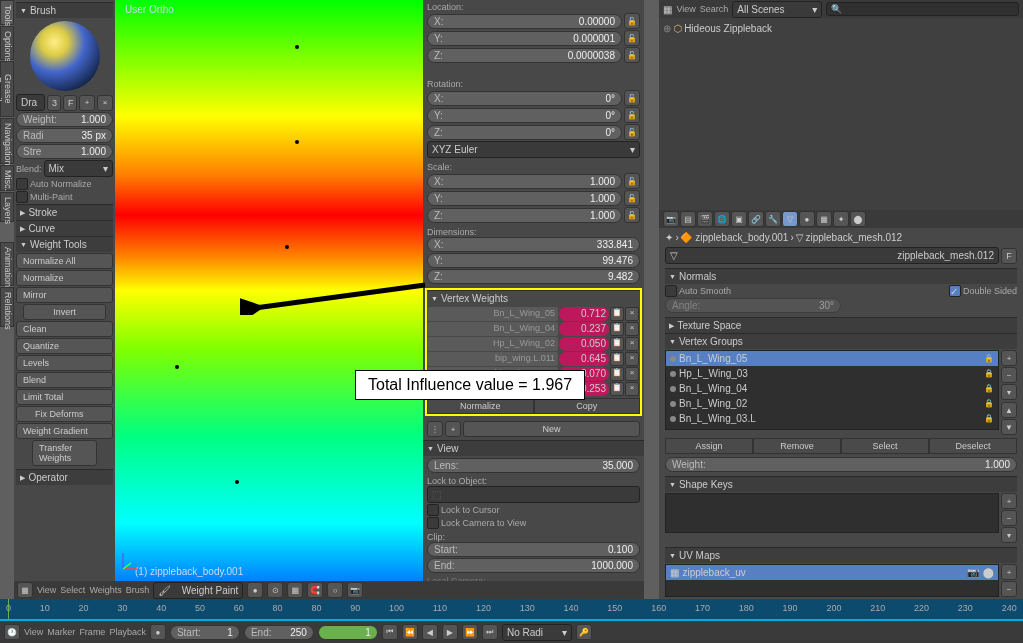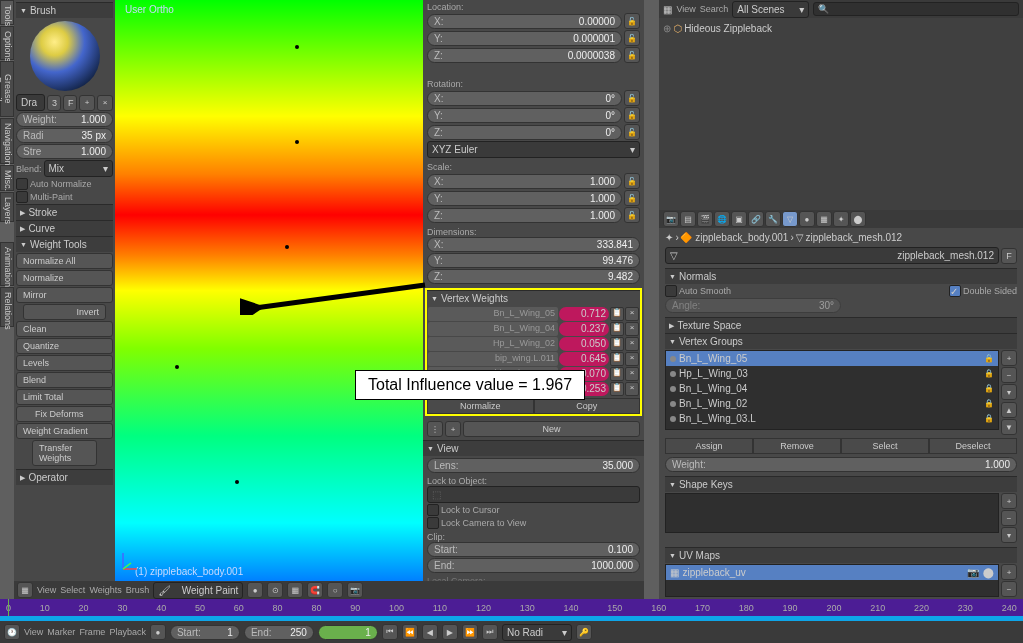--- a/index.html
+++ b/index.html
@@ -94,21 +94,21 @@
       <span class="cb"></span>
       <span class="lbl">Multi-Paint</span>
     </div>
   <div class="panel-hdr coll">Stroke</div>
   <div class="panel-hdr coll">Curve</div>
   <div class="panel-hdr">Weight Tools</div>
   <div id="wtbtns">
       <div class="btn" style="margin: 1px 0px; text-align: left; padding: 2px 6px;">Normalize All</div>
       <div class="btn" style="margin: 1px 0px; text-align: left; padding: 2px 6px;">Normalize</div>
       <div class="btn" style="margin: 1px 0px; text-align: left; padding: 2px 6px;">Mirror</div>
-      <div class="btn" style="margin: 1px 7px; text-align: right; padding: 2px 6px;">Invert</div>
+      <div class="btn" style="margin: 1px 7px; text-align: center; padding: 2px 6px;">Invert</div>
       <div class="btn" style="margin: 1px 0px; text-align: left; padding: 2px 6px;">Clean</div>
       <div class="btn" style="margin: 1px 0px; text-align: left; padding: 2px 6px;">Quantize</div>
       <div class="btn" style="margin: 1px 0px; text-align: left; padding: 2px 6px;">Levels</div>
       <div class="btn" style="margin: 1px 0px; text-align: left; padding: 2px 6px;">Blend</div>
       <div class="btn" style="margin: 1px 0px; text-align: left; padding: 2px 6px;">Limit Total</div>
       <div class="btn" style="margin: 1px 0px; text-align: left; padding: 2px 18px;">Fix Deforms</div>
       <div class="btn" style="margin: 1px 0px; text-align: left; padding: 2px 6px;">Weight Gradient</div>
       <div class="btn" style="margin: 1px 16px; text-align: left; padding: 2px 6px;">Transfer Weights</div>
     </div>
   <div class="panel-hdr coll" style="margin-top:3px">Operator</div>
@@ -305,21 +305,21 @@
   </div>
 </div>
 
 <div class="vsplit"></div>
 
 <div id="outliner">
   <div class="ohdr">
     <span>▦</span>
     <span class="lbl">View</span>
     <span class="lbl">Search</span>
-    <div class="dropd" style="width:77px">
+    <div class="dropd" style="width:90px">
         <span>All Scenes</span>
         <span>▾</span>
       </div>
     <div class="srch">🔍</div>
   </div>
   <div style="padding:4px">
     <div class="row">
         <span style="color:#888">⊕</span>
         <span style="color:#ddaa66">⬡</span>
         <span>Hideous Zippleback</span>
@@ -466,21 +466,21 @@
     </div>
   <span class="iconbtn">●</span>
   <span class="iconbtn">⊙</span>
   <span class="iconbtn">▦</span>
   <span class="iconbtn">🧲</span>
   <span class="iconbtn">○</span>
   <span class="iconbtn">📷</span>
 </div>
 
 <div id="tml">
-  <div style="height:22px;position:relative;background:#4c1d95;border-bottom:5px solid #0ea5e9">
+  <div style="height:22px;position:relative;background:#0c4a6e;border-bottom:2px solid #0ea5e9">
     <div id="tmlframes" style="display:flex;justify-content:space-between;padding:4px 6px">
         <span class="lbl">0</span>
         <span class="lbl">10</span>
         <span class="lbl">20</span>
         <span class="lbl">30</span>
         <span class="lbl">40</span>
         <span class="lbl">50</span>
         <span class="lbl">60</span>
         <span class="lbl">80</span>
         <span class="lbl">80</span>

